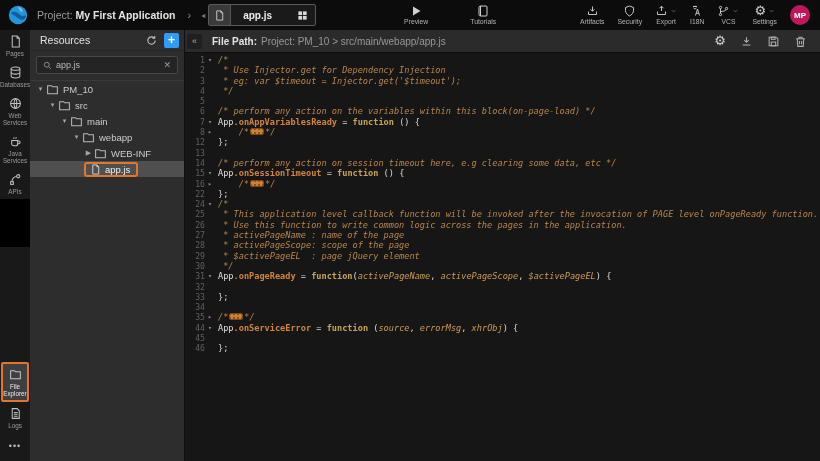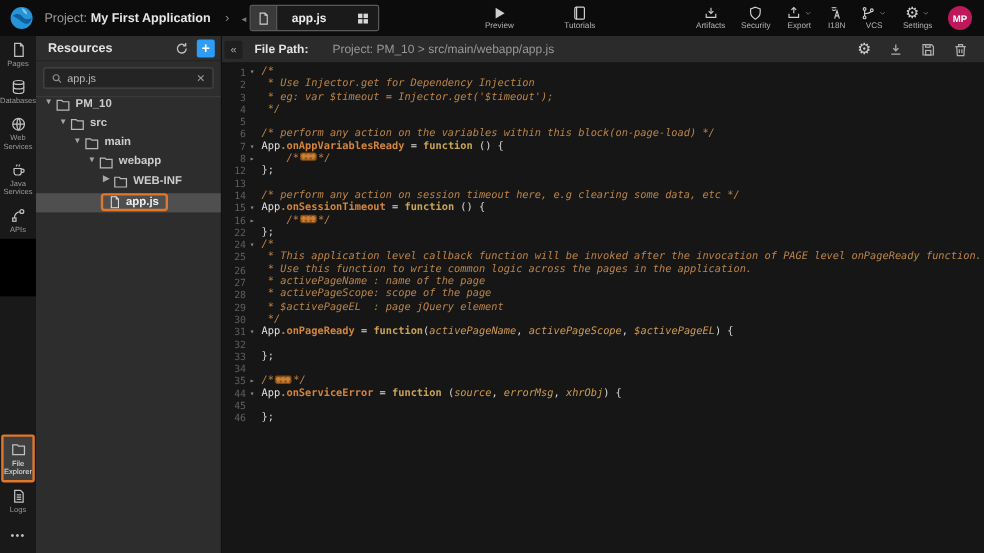--- a/index.html
+++ b/index.html
@@ -45,48 +45,48 @@
   .rail-item.active .lbl { color:#e8e8e8; }
   .rail-gap { width:30px; height:48px; background:#000; flex:none; }
   .rail-spacer { flex:1; }
   .rail-dots { color:#bdbdbd; font-size:9px; letter-spacing:1px; padding:8px 0 10px; }
 
   
   .res { position:absolute; left:30px; top:30px; width:155px; height:431px;
     background:#2d2d2d; border-right:1px solid #101010; }
   .res-head { height:21px; display:flex; align-items:center; padding:0 5px 0 10px;
     border-bottom:1px solid #242424; }
-  .res-title { font-size:10.5px; font-weight:bold; color:#e2e2e2; flex:1; }
+  .res-title { font-size:10.5px; font-weight:normal; color:#e2e2e2; flex:1; }
   .res-refresh { color:#c0c0c0; margin-right:7px; display:flex; }
   .res-add { width:15px; height:15px; background:#2e9df7; border-radius:2px; color:#fff;
     font-size:12px; font-weight:bold; display:flex; align-items:center; justify-content:center; }
   .res-search { margin:5px 6px 6px; height:18px; background:#242424; border:1px solid #474747;
     border-radius:2px; display:flex; align-items:center; padding:0 6px; gap:4px; }
   .res-search .q { flex:1; font-size:9px; color:#b9b9b9; }
   .res-search .x { color:#9a9a9a; font-size:9px; }
   .tree { border-top:1px solid #3a3a3a; }
-  .trow { height:16px; display:flex; font-size:9.5px; color:#cccccc;font-weight:bold; }
+  .trow { height:16px; display:flex; align-items:center; font-size:9.5px; color:#cccccc; }
   .trow .caret { width:9px; font-size:7px; color:#a5a5a5; text-align:center; flex:none; }
   .trow .ticon { display:flex; color:#b9b9b9; margin:0 4px 0 1px; }
   .trow.selected { background:#4f4f4f; }
   .selbox { display:flex; align-items:center; border:2px solid #e0772c; border-radius:3px;
     padding:0 6px 0 3px; height:15px; }
   .selbox .ticon { color:#e0e0e0; }
   .trow.selected .tlabel { color:#f0f0f0; }
 
   
   .editor { position:absolute; left:185px; top:30px; width:635px; height:431px;
     background:#161616; display:flex; flex-direction:column; }
   .ed-head { height:23px; background:#2b2b2b; border-bottom:1px solid #0e0e0e;
     display:flex; align-items:center; flex:none; }
   .collapse { width:15px; height:15px; margin:0 10px 0 2px; background:#1f1f1f;
     color:#a9a9a9; font-size:9px; display:flex; align-items:center; justify-content:center;
     border-radius:2px; }
   .fp { font-size:10px; color:#989898; white-space:nowrap; }
-  .fp b { color:#e3e3e3; font-weight:bold; margin-right:20px; }
+  .fp b { color:#e3e3e3; font-weight:bold; margin-right:4px; }
   .ed-tools { margin-left:auto; display:flex; align-items:center; gap:14px; padding-right:13px;
     color:#b0b0b0; }
   .ed-tools .tool { display:flex; align-items:center; }
   .code { flex:1; overflow:hidden; padding-top:2px;
     font-family:"DejaVu Sans Mono", monospace; font-size:8.6px; }
   .cl { display:flex; height:10.3px; line-height:10.3px; }
   .ln { width:20px; text-align:right; color:#5f5f5f; flex:none;
     font-size:8.2px; }
   .fold-col { width:10px; text-align:center; color:#8a8a8a; font-size:6.5px; flex:none; }
   .ct { white-space:pre; margin-left:3px; }

